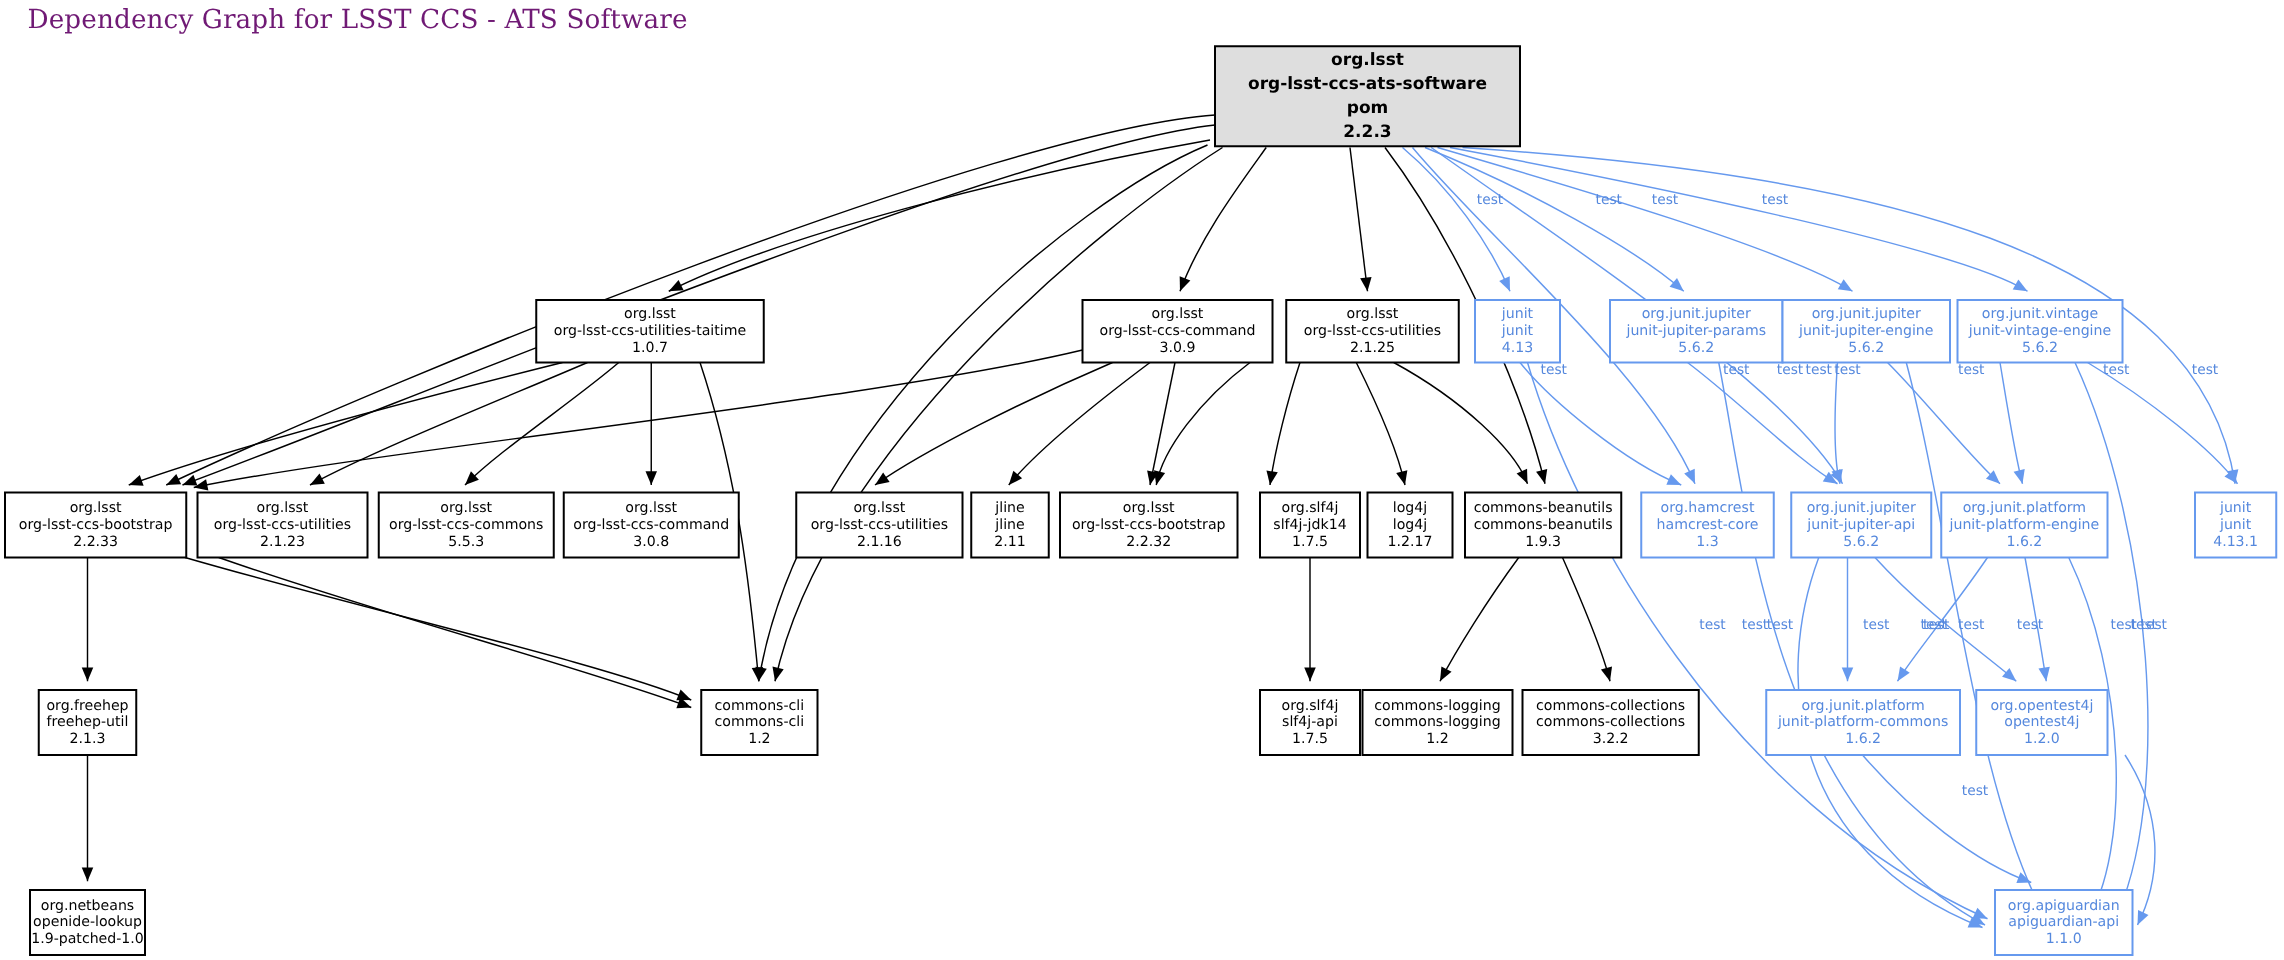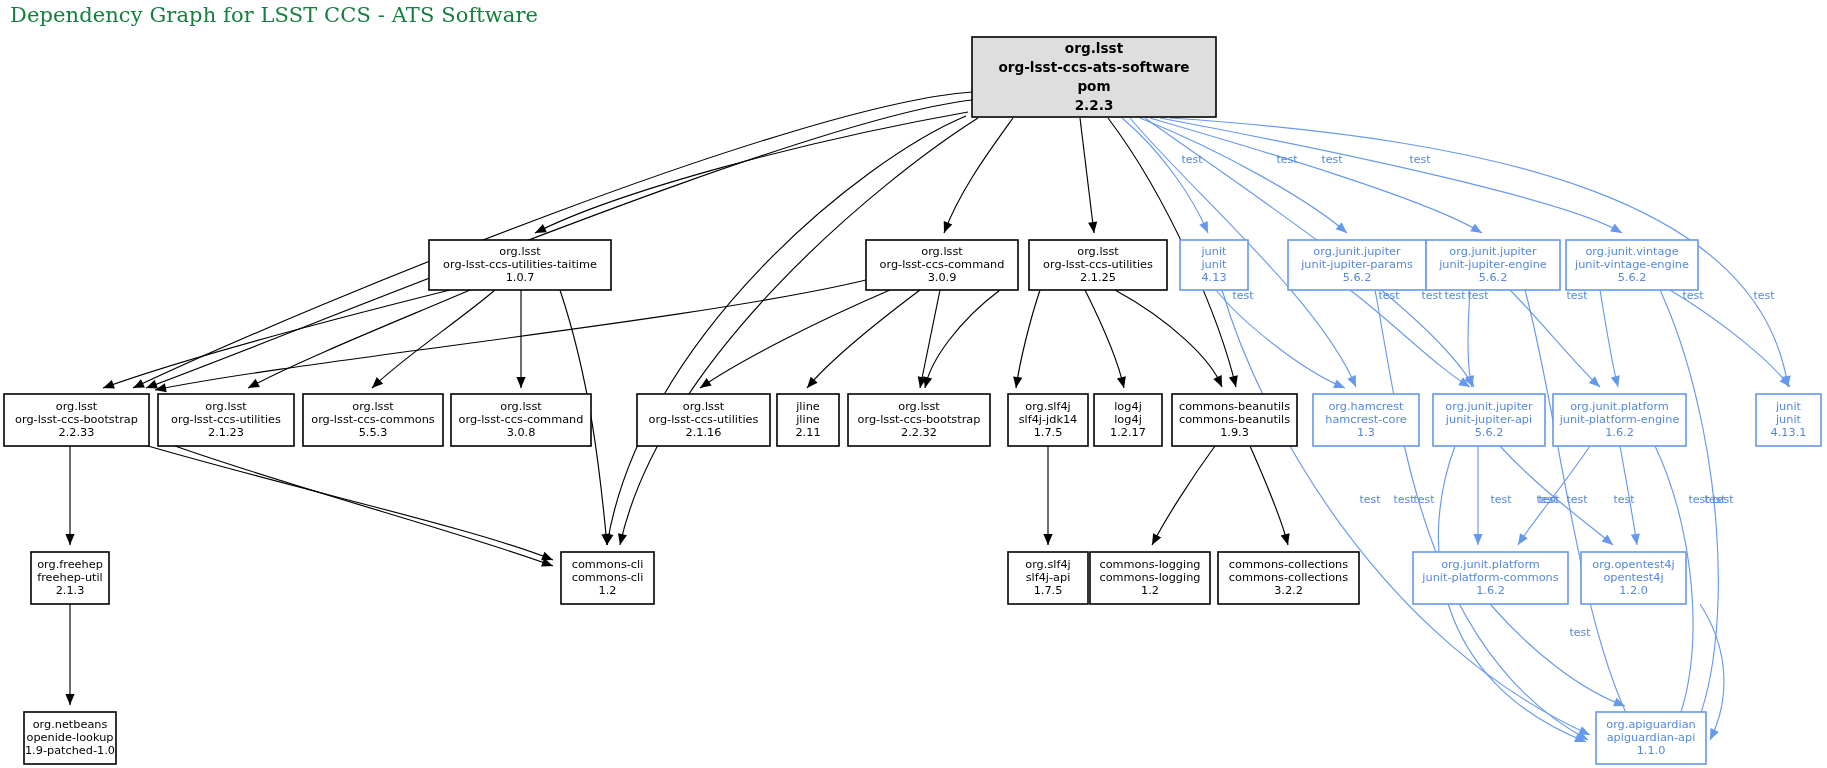--- a/index.html
+++ b/index.html
@@ -9,25 +9,25 @@
   }
   body {
     font-family: "DejaVu Sans", sans-serif;
     width: 1827px;
     height: 768px;
     overflow: hidden;
     position: relative;
   }
   #graph-title {
     position: absolute;
-    left: 10px;
+    left: 22px;
     top: 3px;
     font-family: "DejaVu Serif", serif;
     font-size: 21px;
-    color: #15803d;
+    color: #701a75;
     white-space: nowrap;
     letter-spacing: 0.1px;
   }
   #graph-canvas {
     position: absolute;
     left: 0;
     top: 0;
     width: 1827px;
     height: 768px;
   }

